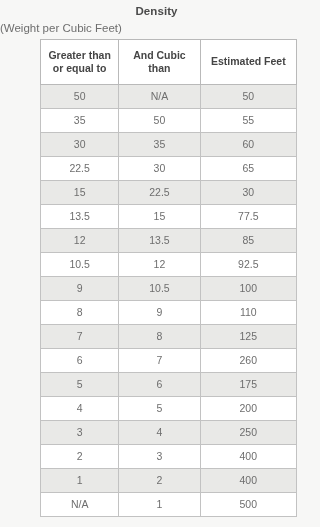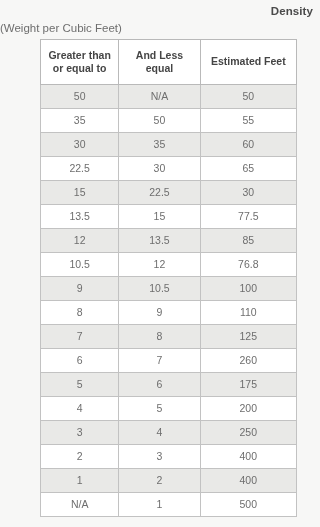--- a/index.html
+++ b/index.html
@@ -13,21 +13,21 @@
     font-family: "Liberation Sans", sans-serif;
     overflow: hidden;
   }
   .page {
     width: 313px;
     height: 527px;
     position: relative;
     box-sizing: border-box;
   }
   .title {
-    text-align: right;
+    text-align: center;
     font-size: 11.5px;
     font-weight: bold;
     color: #4a4a4a;
     letter-spacing: 0.1px;
     padding-top: 4px;
     line-height: 15px;
   }
   .subtitle {
     text-align: left;
     font-size: 11.5px;
@@ -101,21 +101,21 @@
         <col class="c3">
       </colgroup>
       <thead>
         <tr>
           <th>
             <span>Greater than</span>
             <br>
             <span>or equal to</span>
           </th>
           <th>
-            <span>And Less equal</span>
+            <span>And Cubic than</span>
           </th>
           <th>
             <span>Estimated Feet</span>
           </th>
         </tr>
       </thead>
       <tbody id="table-body">
           <tr class="shaded">
             <td>50</td>
             <td>N/A</td>
@@ -147,21 +147,21 @@
             <td>77.5</td>
           </tr>
           <tr class="shaded">
             <td>12</td>
             <td>13.5</td>
             <td>85</td>
           </tr>
           <tr class="plain">
             <td>10.5</td>
             <td>12</td>
-            <td>76.8</td>
+            <td>92.5</td>
           </tr>
           <tr class="shaded">
             <td>9</td>
             <td>10.5</td>
             <td>100</td>
           </tr>
           <tr class="plain">
             <td>8</td>
             <td>9</td>
             <td>110</td>

